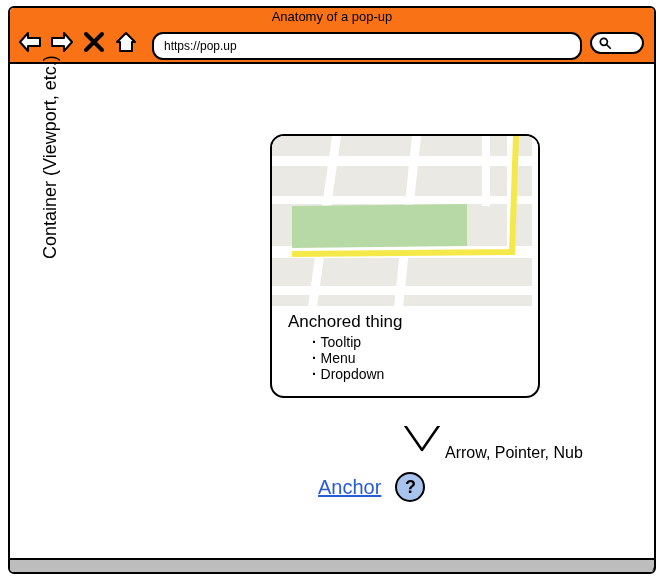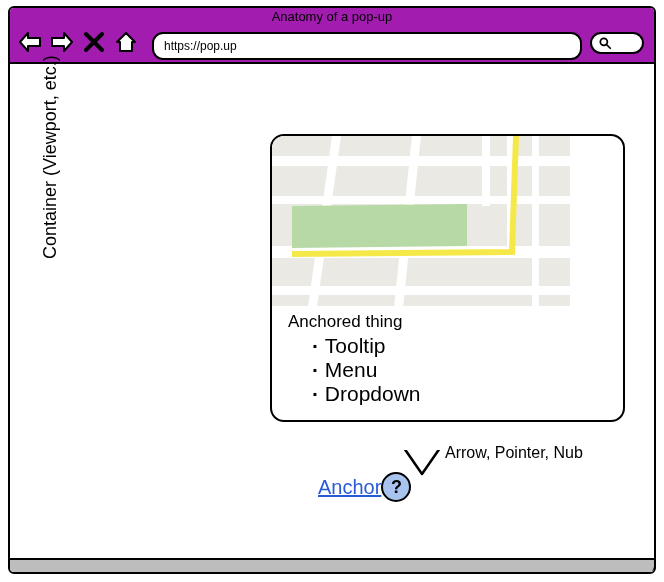--- a/index.html
+++ b/index.html
@@ -15,21 +15,21 @@
     position: absolute;
     left: 8px; top: 6px;
     width: 648px; height: 568px;
     border: 2.5px solid #000;
     border-radius: 6px;
     overflow: hidden;
     background: #fff;
   }
   .titlebar {
     height: 56px;
-    background: #a21caf;
+    background: #f97316;
     border-bottom: 2px solid #000;
     position: relative;
   }
   .window-title {
     position: absolute;
     left: 0; right: 0; top: 1px;
     text-align: center;
     font-size: 13px;
   }
   .nav-controls {
@@ -93,21 +93,21 @@
     position: absolute;
     left: 30px; top: 195px;
     transform: rotate(-90deg);
     transform-origin: left top;
     font-size: 18px;
     white-space: nowrap;
   }
   .popup {
     position: absolute;
     left: 260px; top: 70px;
-    width: 355px;
+    width: 270px;
     border: 2.5px solid #000;
     border-radius: 14px;
     background: #fff;
   }
   .map {
     width: 100%;
     height: 170px;
     border-top-left-radius: 12px;
     border-top-right-radius: 12px;
     overflow: hidden;
@@ -115,21 +115,21 @@
   .popup-body {
     padding: 6px 8px 14px 16px;
   }
   .anchored-title {
     font-size: 17px;
   }
   .anchored-list {
     margin: 2px 0 0 0;
     padding-left: 24px;
     list-style: none;
-    font-size: 21px;
+    font-size: 14px;
   }
   .anchored-list li::before {
     content: "·  ";
     font-weight: bold;
   }
   .nub {
     position: absolute;
     left: 130px; bottom: -26px;
     width: 0; height: 0;
   }
@@ -140,20 +140,21 @@
   .nub-label {
     position: absolute;
     left: 435px; top: 380px;
     font-size: 16px;
   }
   .anchor-row {
     position: absolute;
     left: 308px; top: 408px;
     display: flex;
     align-items: center;
+    gap: 14px;
   }
   .anchor-link {
     color: #2a5bd7;
     text-decoration: underline;
     font-size: 20px;
   }
   .help-btn {
     width: 30px; height: 30px;
     border-radius: 50%;
     border: 2.5px solid #000;

